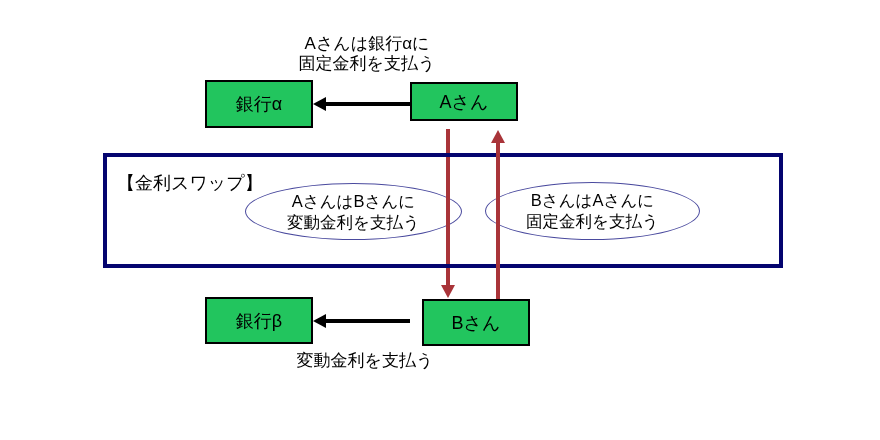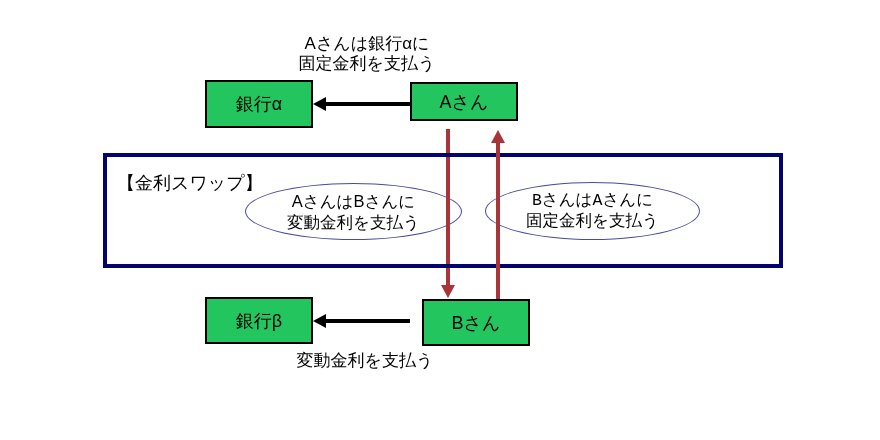--- a/index.html
+++ b/index.html
@@ -40,21 +40,21 @@
     position:absolute;left:10px;top:5px;font-size:18px;color:#000;white-space:nowrap;margin-top:9px;
   }
   
   .bubble{
     position:absolute;background:#ffffff;border:1.5px solid var(--ellipse-border);
     border-radius:50%;display:flex;flex-direction:column;align-items:center;
     justify-content:center;text-align:left;font-size:16.5px;line-height:21px;
     z-index:1;box-sizing:border-box;white-space:nowrap;
   }
   .bubble-left{left:245px;top:183px;width:217px;height:57px;}
-  .bubble-right{left:485px;top:182px;width:215px;height:58px;font-family:Liberation Mono, monospace;}
+  .bubble-right{left:485px;top:182px;width:215px;height:58px;}
   
   .h-arrow{position:absolute;width:97px;height:14px;z-index:2;}
   .h-arrow .shaft{
     position:absolute;left:11px;right:0;top:5px;height:4px;background:var(--arrow-black);
   }
   .h-arrow .head{
     position:absolute;left:0;top:0;width:0;height:0;
     border-top:7px solid transparent;border-bottom:7px solid transparent;
     border-right:13px solid var(--arrow-black);
   }

